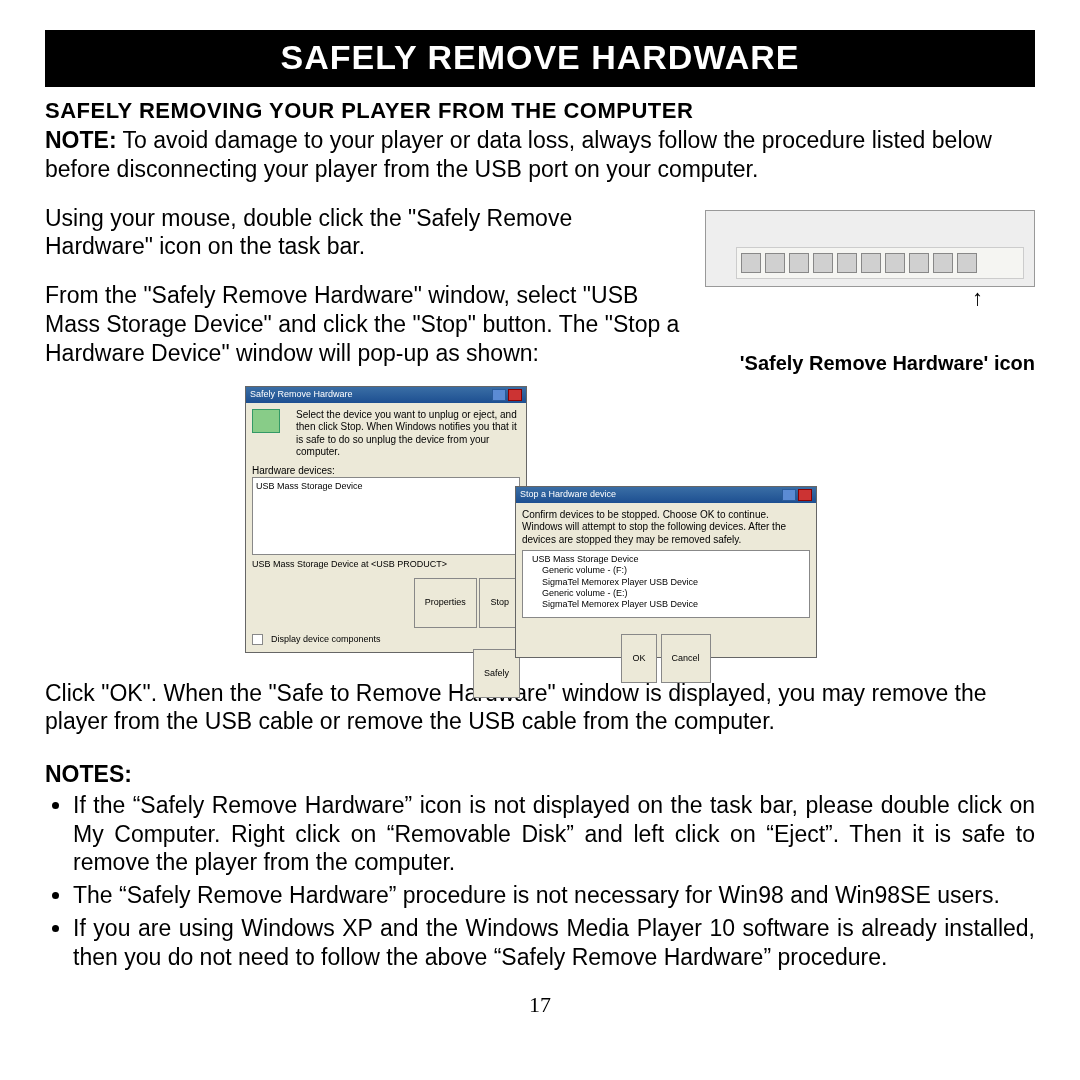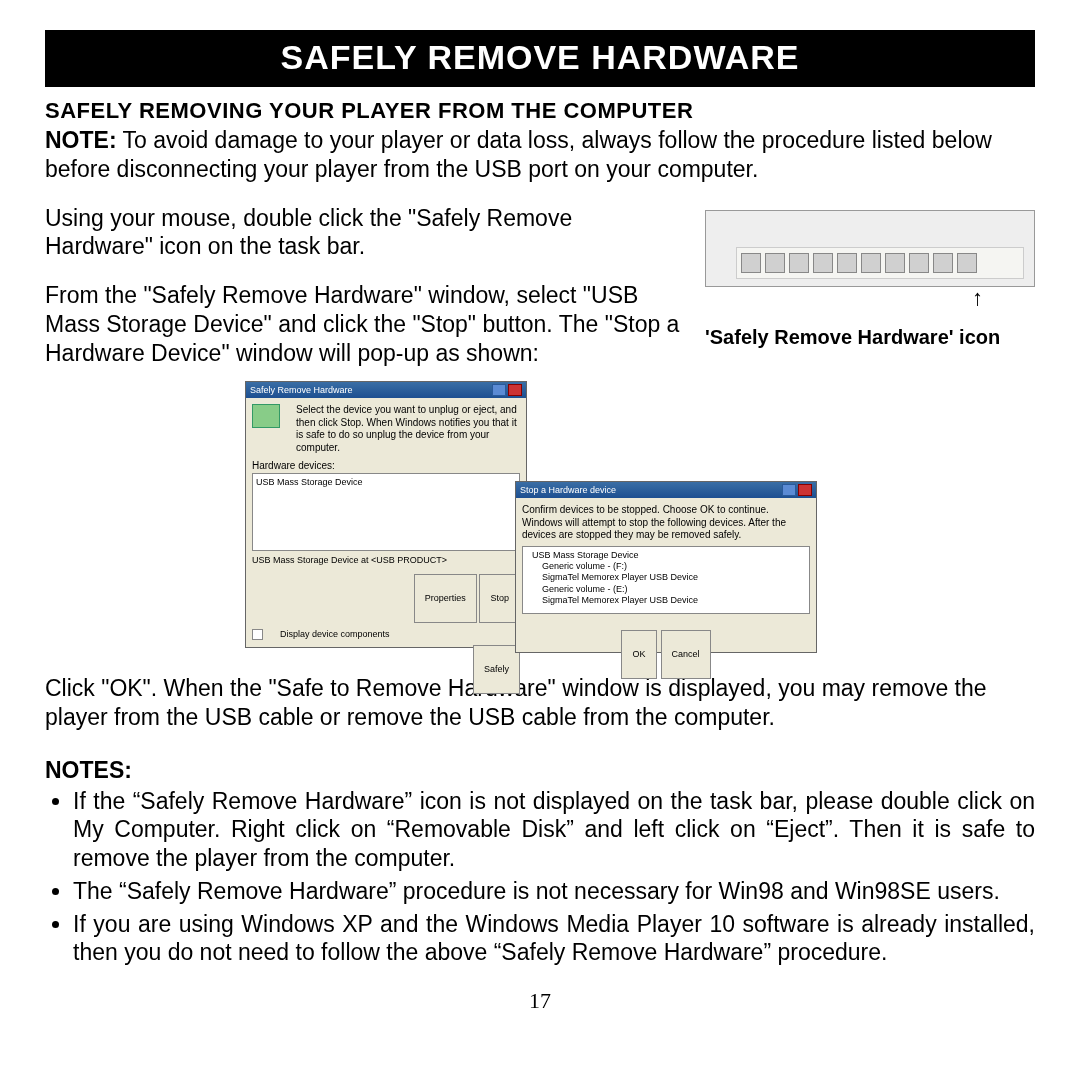--- a/index.html
+++ b/index.html
@@ -56,22 +56,22 @@
     padding: 0 4px;
   }
   .tray-icon {
     width: 18px; height: 18px;
     background: #d0d0d0;
     border: 1px solid #888;
   }
   .taskbar-caption {
     font-weight: bold;
     font-size: 20px;
-    margin-top: 16px;
-    text-align: left;
+    margin-top: 42px;
+    text-align: right;
   }
   .dialogs {
     display: flex;
     justify-content: center;
     margin: 10px 0 18px 0;
     position: relative;
     height: 275px;
   }
   .win {
     position: absolute;
@@ -113,21 +113,21 @@
   .status-line { margin: 4px 0 8px 0; font-size: 9px;}
   .btn-row { text-align: right; }
   .btn-row2 { display:flex; justify-content:center; gap:4px; margin-top:16px;}
   .xpbtn {
     background: #ece9d8;
     border: 1px solid #888;
     font-size: 9px;
     padding: 18px 10px;
     display: inline-block;
   }
-  .chk-row { font-size: 9px; margin-top: 6px; display:flex; align-items:flex-start; gap:17px;}
+  .chk-row { font-size: 9px; margin-top: 6px; display:flex; align-items:flex-start; gap:8px;}
   .chk { width:9px; height:9px; border:1px solid #888; background:#fff;}
   .tree { background:#fff; border:1px solid #888; height:60px; padding:3px; font-size:9px;}
   .tree .l1{padding-left:6px;} .tree .l2{padding-left:16px;}
   .notes-head { font-weight: bold; margin-top: 24px;}
   ul.notes { margin: 2px 0 0 0; padding-left: 28px; text-align: justify; list-style-type: disc;}
   ul.notes li { margin-bottom: 4px; }
   .pagenum { text-align: center; margin-top: 20px; font-size: 22px; font-family: Liberation Serif, serif;}
 </style>
 </head>
 <body>

